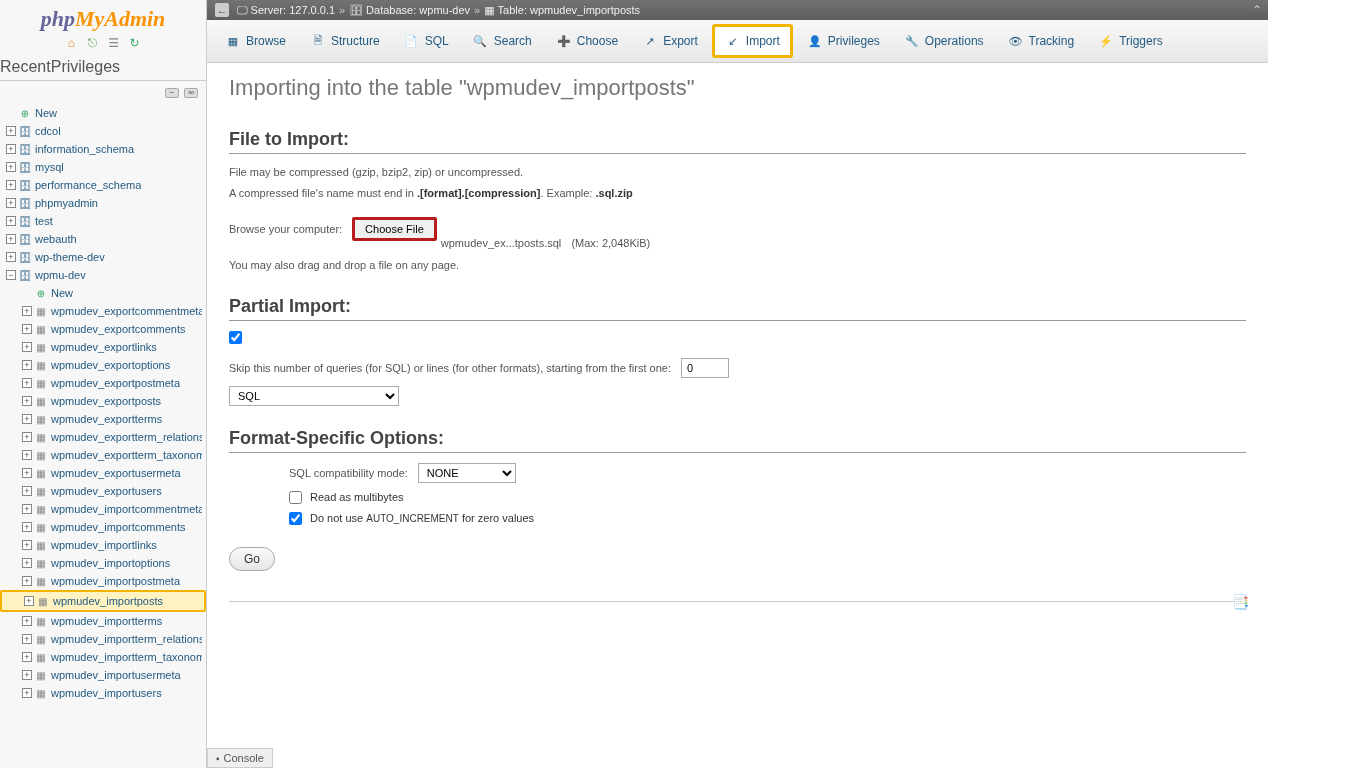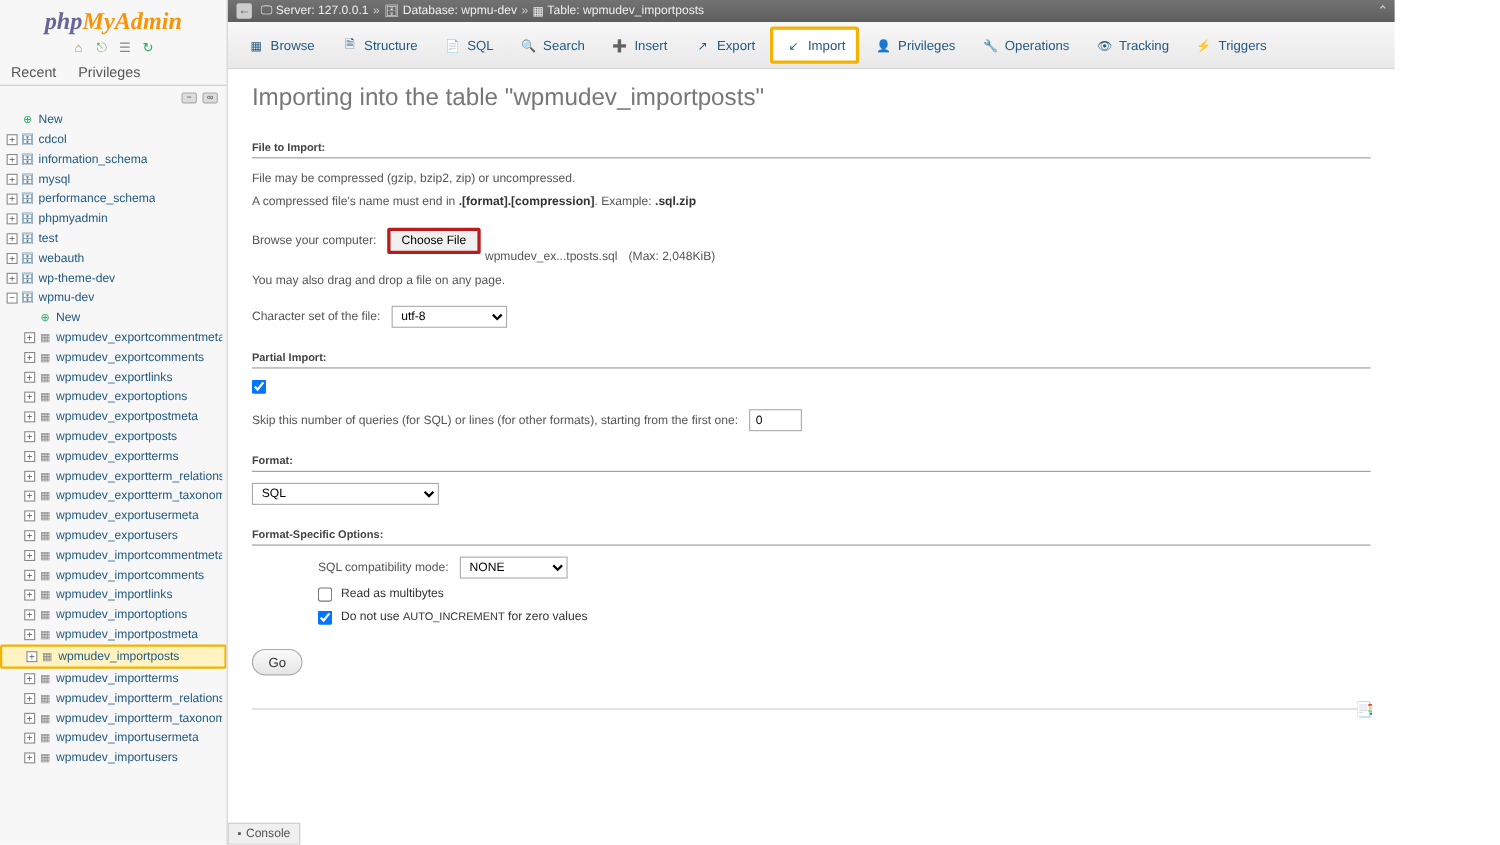--- a/index.html
+++ b/index.html
@@ -8,21 +8,21 @@
 
 
 .sidebar { width: 207px; background: #f7f7f7; border-right: 1px solid #ccc; overflow: hidden; position: relative; display: flex; flex-direction: column; }
 .logo { text-align: center; padding: 6px 0 2px; }
 .logo-text { font-family: Georgia, serif; font-size: 22px; font-weight: bold; font-style: italic; }
 .logo-php { color: #666699; }
 .logo-my { color: #f89406; }
 .sidebar-icons { text-align: center; padding: 2px 0 4px; }
 .sidebar-icons span { display: inline-block; width: 14px; height: 14px; margin: 0 2px; cursor: pointer; font-size: 12px; }
 .tabs-row { display: flex; border-bottom: 1px solid #ccc; }
-.tab { padding: 4px 10px; font-size: 13px; color: #555; cursor: pointer; }
+.tab { padding: 4px 0; font-size: 16px; color: #555; cursor: pointer; }
 .collapse-icons { text-align: right; padding: 4px 8px; }
 .collapse-icons span { display: inline-block; background: #ddd; border: 1px solid #aaa; border-radius: 2px; width: 14px; height: 10px; font-size: 8px; text-align: center; line-height: 8px; cursor: pointer; margin-left: 2px; }
 
 .tree { flex: 1; overflow-y: auto; padding: 2px 0; font-size: 11px; }
 .tree-item { display: flex; align-items: center; padding: 2px 4px; white-space: nowrap; cursor: pointer; color: #235a81; }
 .tree-item.lvl1 { padding-left: 6px; }
 .tree-item.lvl2 { padding-left: 22px; }
 .tree-toggle { width: 10px; height: 10px; border: 1px solid #888; background: #fff; font-size: 9px; line-height: 8px; text-align: center; color: #555; margin-right: 2px; cursor: pointer; flex-shrink: 0; }
 .tree-toggle.blank { border: none; background: none; }
 .tree-ico { width: 14px; height: 14px; margin-right: 3px; display: inline-flex; align-items: center; justify-content: center; font-size: 10px; flex-shrink: 0; }
@@ -38,21 +38,21 @@
 .breadcrumb-bar .bc-ico { margin-right: 3px; }
 .bc-collapse { position: absolute; right: 6px; top: 3px; color: #ccc; cursor: pointer; font-size: 12px; }
 
 .topnav { background: linear-gradient(#f8f8f8,#e8e8e8); border-bottom: 1px solid #ccc; display: flex; padding: 0 6px; }
 .topnav-item { display: flex; align-items: center; padding: 6px 10px; margin: 4px 2px; cursor: pointer; color: #235a81; font-size: 12px; border-radius: 3px; }
 .topnav-item .nav-ico { width: 16px; height: 16px; margin-right: 5px; display: inline-flex; align-items: center; justify-content: center; font-size: 11px; }
 .topnav-item.highlighted { border: 3px solid #f2b400; background: #fff; }
 
 .content { flex: 1; overflow-y: auto; padding: 12px 22px 40px; background: #fff; position: relative; }
 .content h2 { font-size: 22px; font-weight: normal; color: #777; margin-bottom: 28px; }
-.section-title { font-size: 10px; font-weight: bold; border-bottom: 1px solid #999; padding-bottom: 3px; margin-bottom: 10px; margin-top: 22px; }
+.section-title { font-size: 18px; font-weight: bold; border-bottom: 1px solid #999; padding-bottom: 3px; margin-bottom: 10px; margin-top: 22px; }
 .section-title.first { margin-top: 0; }
 .para { font-size: 11px; color: #555; line-height: 1.5; margin-bottom: 4px; }
 .bold { font-weight: bold; color: #333; }
 
 .row { display: flex; align-items: center; margin: 8px 0; font-size: 11px; color: #555; }
 .row label { margin-right: 10px; }
 .btn-file { padding: 3px 10px; border: 1px solid #aaa; background: #f0f0f0; border-radius: 2px; cursor: pointer; font-size: 11px; }
 .btn-file.highlighted { border: 3px solid #b91c1c; text-align: right; }
 .file-info { margin-left: 4px; color: #555; margin-top: 28px; }
 select { font-size: 11px; padding: 2px 4px; border: 1px solid #aaa; background: #fff; }
@@ -294,21 +294,21 @@
       <div class="topnav-item">
           <span class="nav-ico">📄</span>
           <span>SQL</span>
         </div>
       <div class="topnav-item">
           <span class="nav-ico">🔍</span>
           <span>Search</span>
         </div>
       <div class="topnav-item">
           <span class="nav-ico">➕</span>
-          <span>Insert</span>
+          <span>Choose</span>
         </div>
       <div class="topnav-item">
           <span class="nav-ico">↗</span>
           <span>Export</span>
         </div>
       <div class="topnav-item highlighted">
           <span class="nav-ico">↙</span>
           <span>Import</span>
         </div>
       <div class="topnav-item">
@@ -337,35 +337,30 @@
       <div class="para">
         <span>A compressed file's name must end in </span><span class="bold">.[format].[compression]</span><span>. Example: </span><span class="bold">.sql.zip</span>
       </div>
       <div class="row">
         <label>Browse your computer:</label>
         <button class="btn-file highlighted">Choose File</button>
         <span class="file-info">wpmudev_ex...tposts.sql</span>
         <span class="file-info">&nbsp;&nbsp;<span>(Max: 2,048KiB)</span></span>
       </div>
       <div class="para">You may also drag and drop a file on any page.</div>
-      <div class="row" style="margin-top:14px">
-        <label>Character set of the file:</label>
-        <select class="wide"><option>utf-8</option></select>
-      </div>
 
       <div class="section-title">Partial Import:</div>
       <div class="checkbox-row">
         <input type="checkbox" checked="" style="">
       </div>
       <div class="row" style="margin-top:14px">
         <label>Skip this number of queries (for SQL) or lines (for other formats), starting from the first one:</label>
         <input type="text" value="0" style="">
       </div>
 
-      <div class="section-title">Format:</div>
       <div class="row">
         <select class="wider"><option>SQL</option></select>
       </div>
 
       <div class="section-title">Format-Specific Options:</div>
       <div class="indent">
         <div class="row">
           <label>SQL compatibility mode:</label>
           <select class="mid"><option>NONE</option></select>
         </div>

